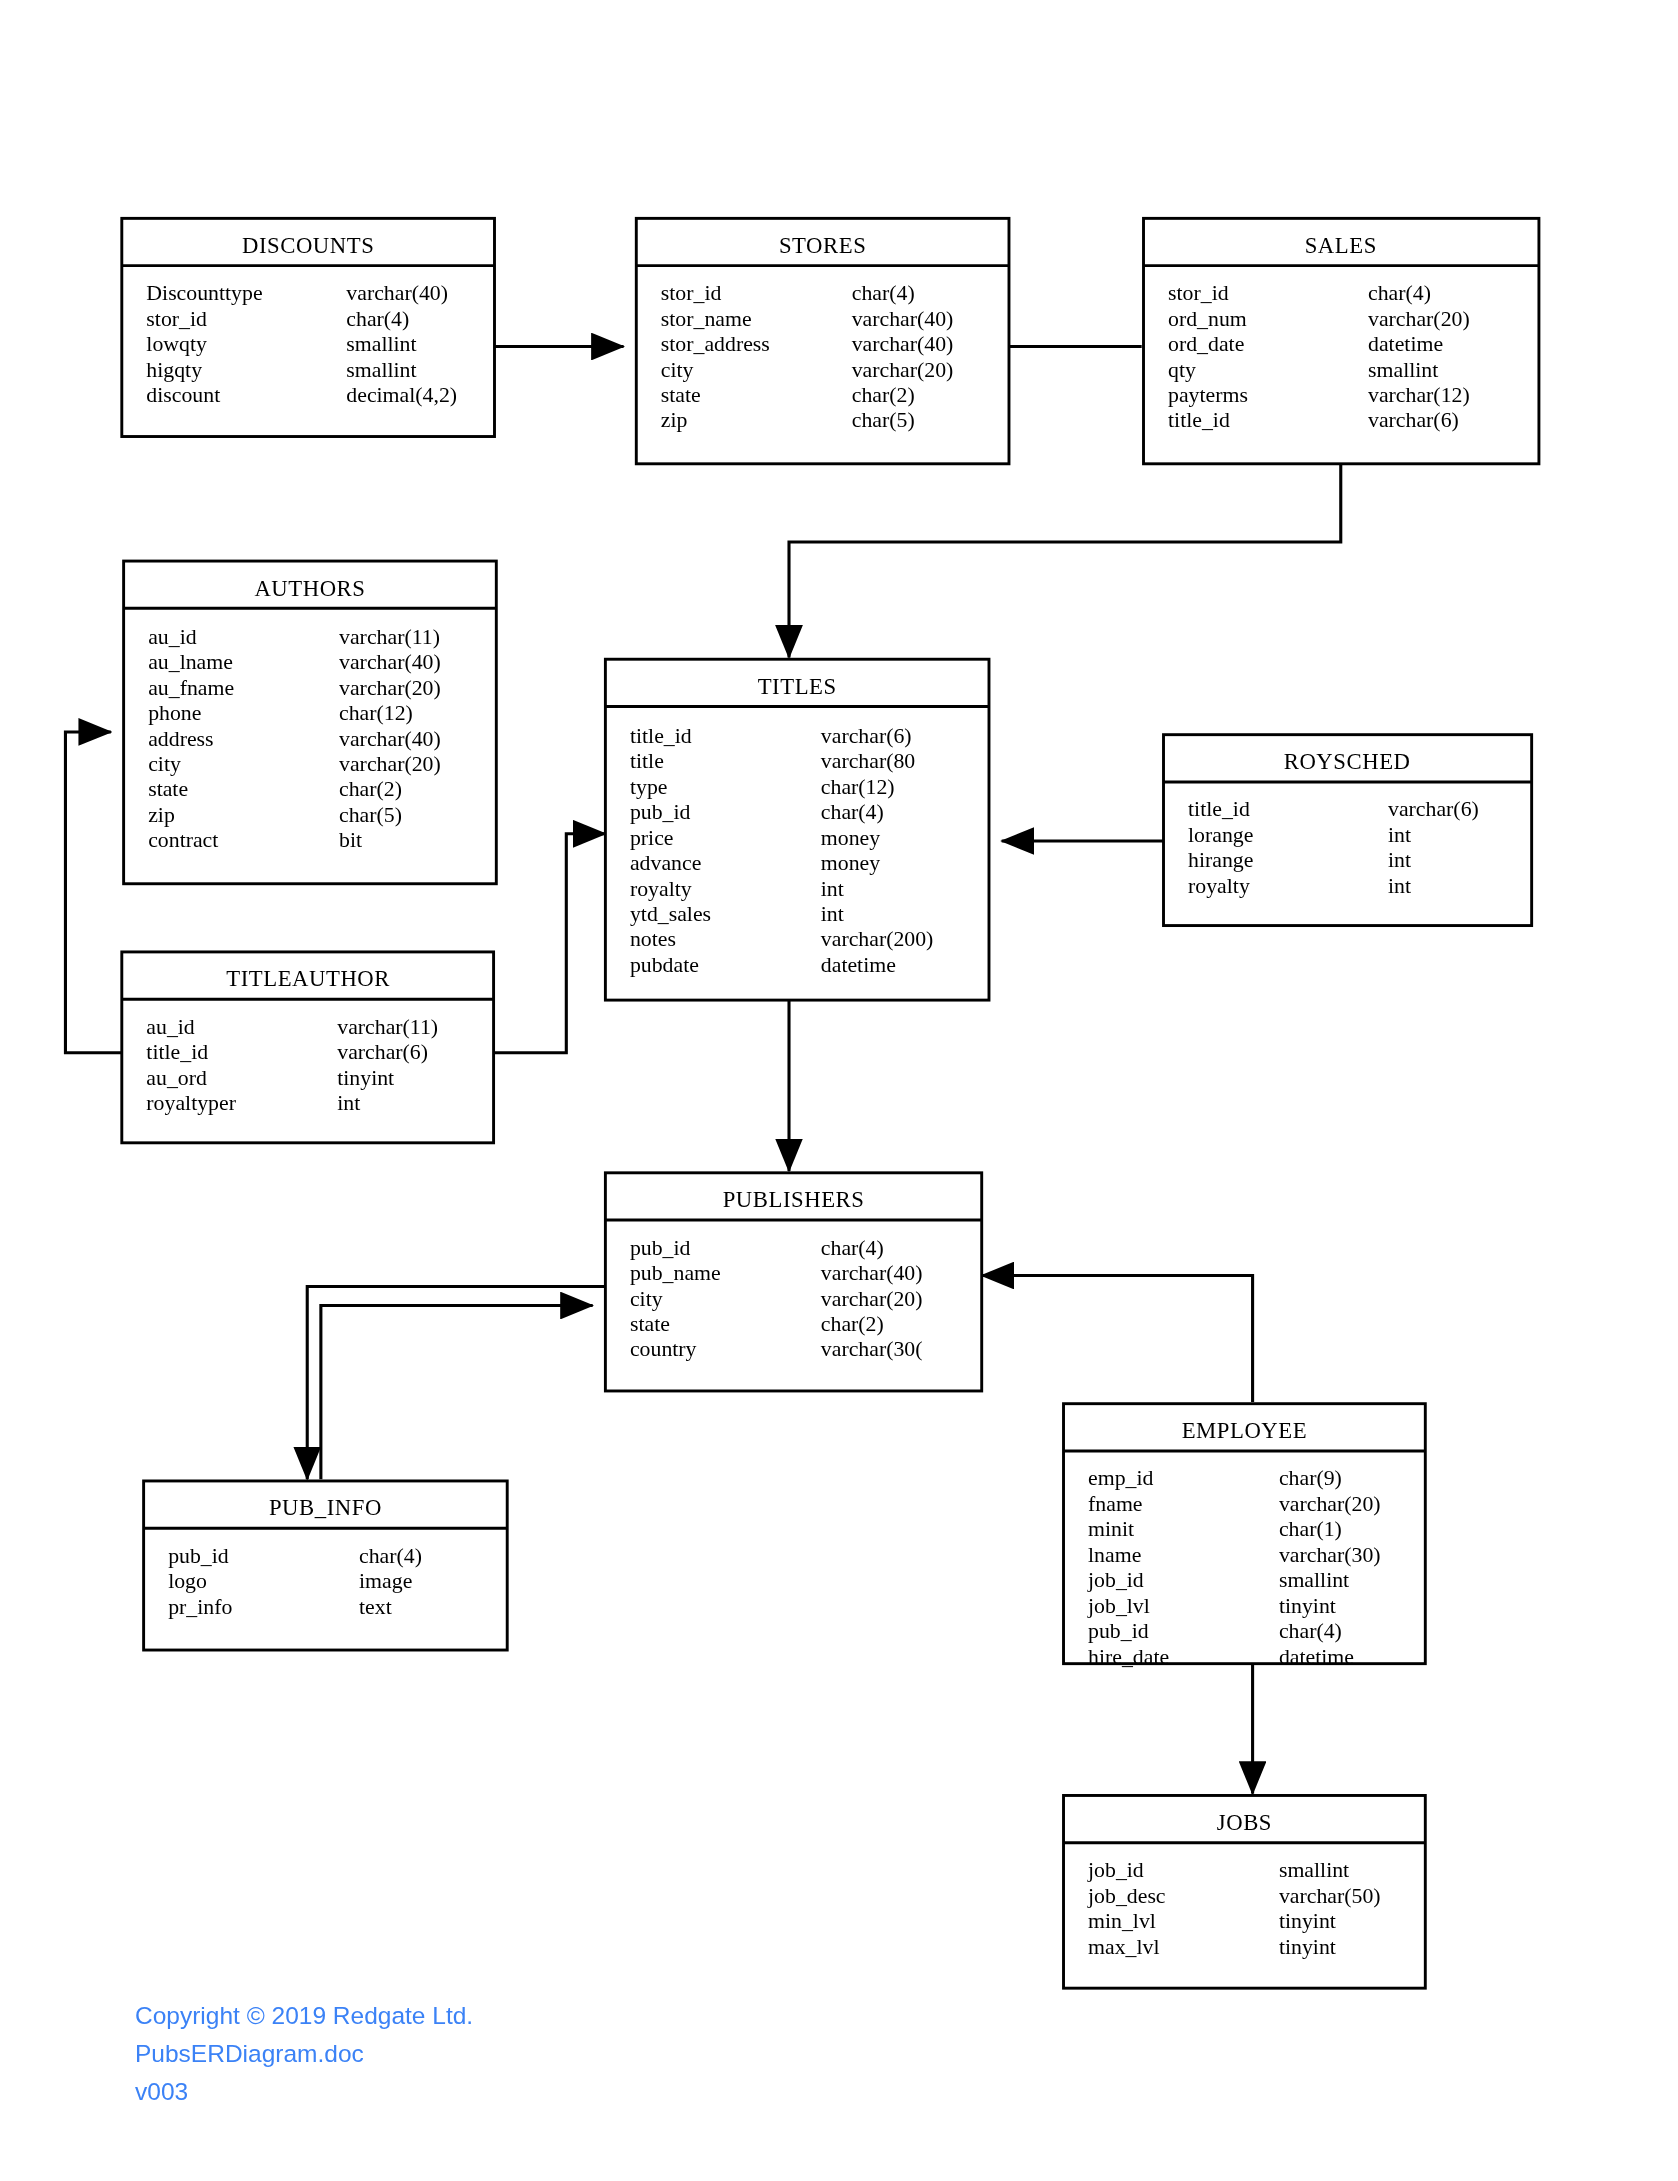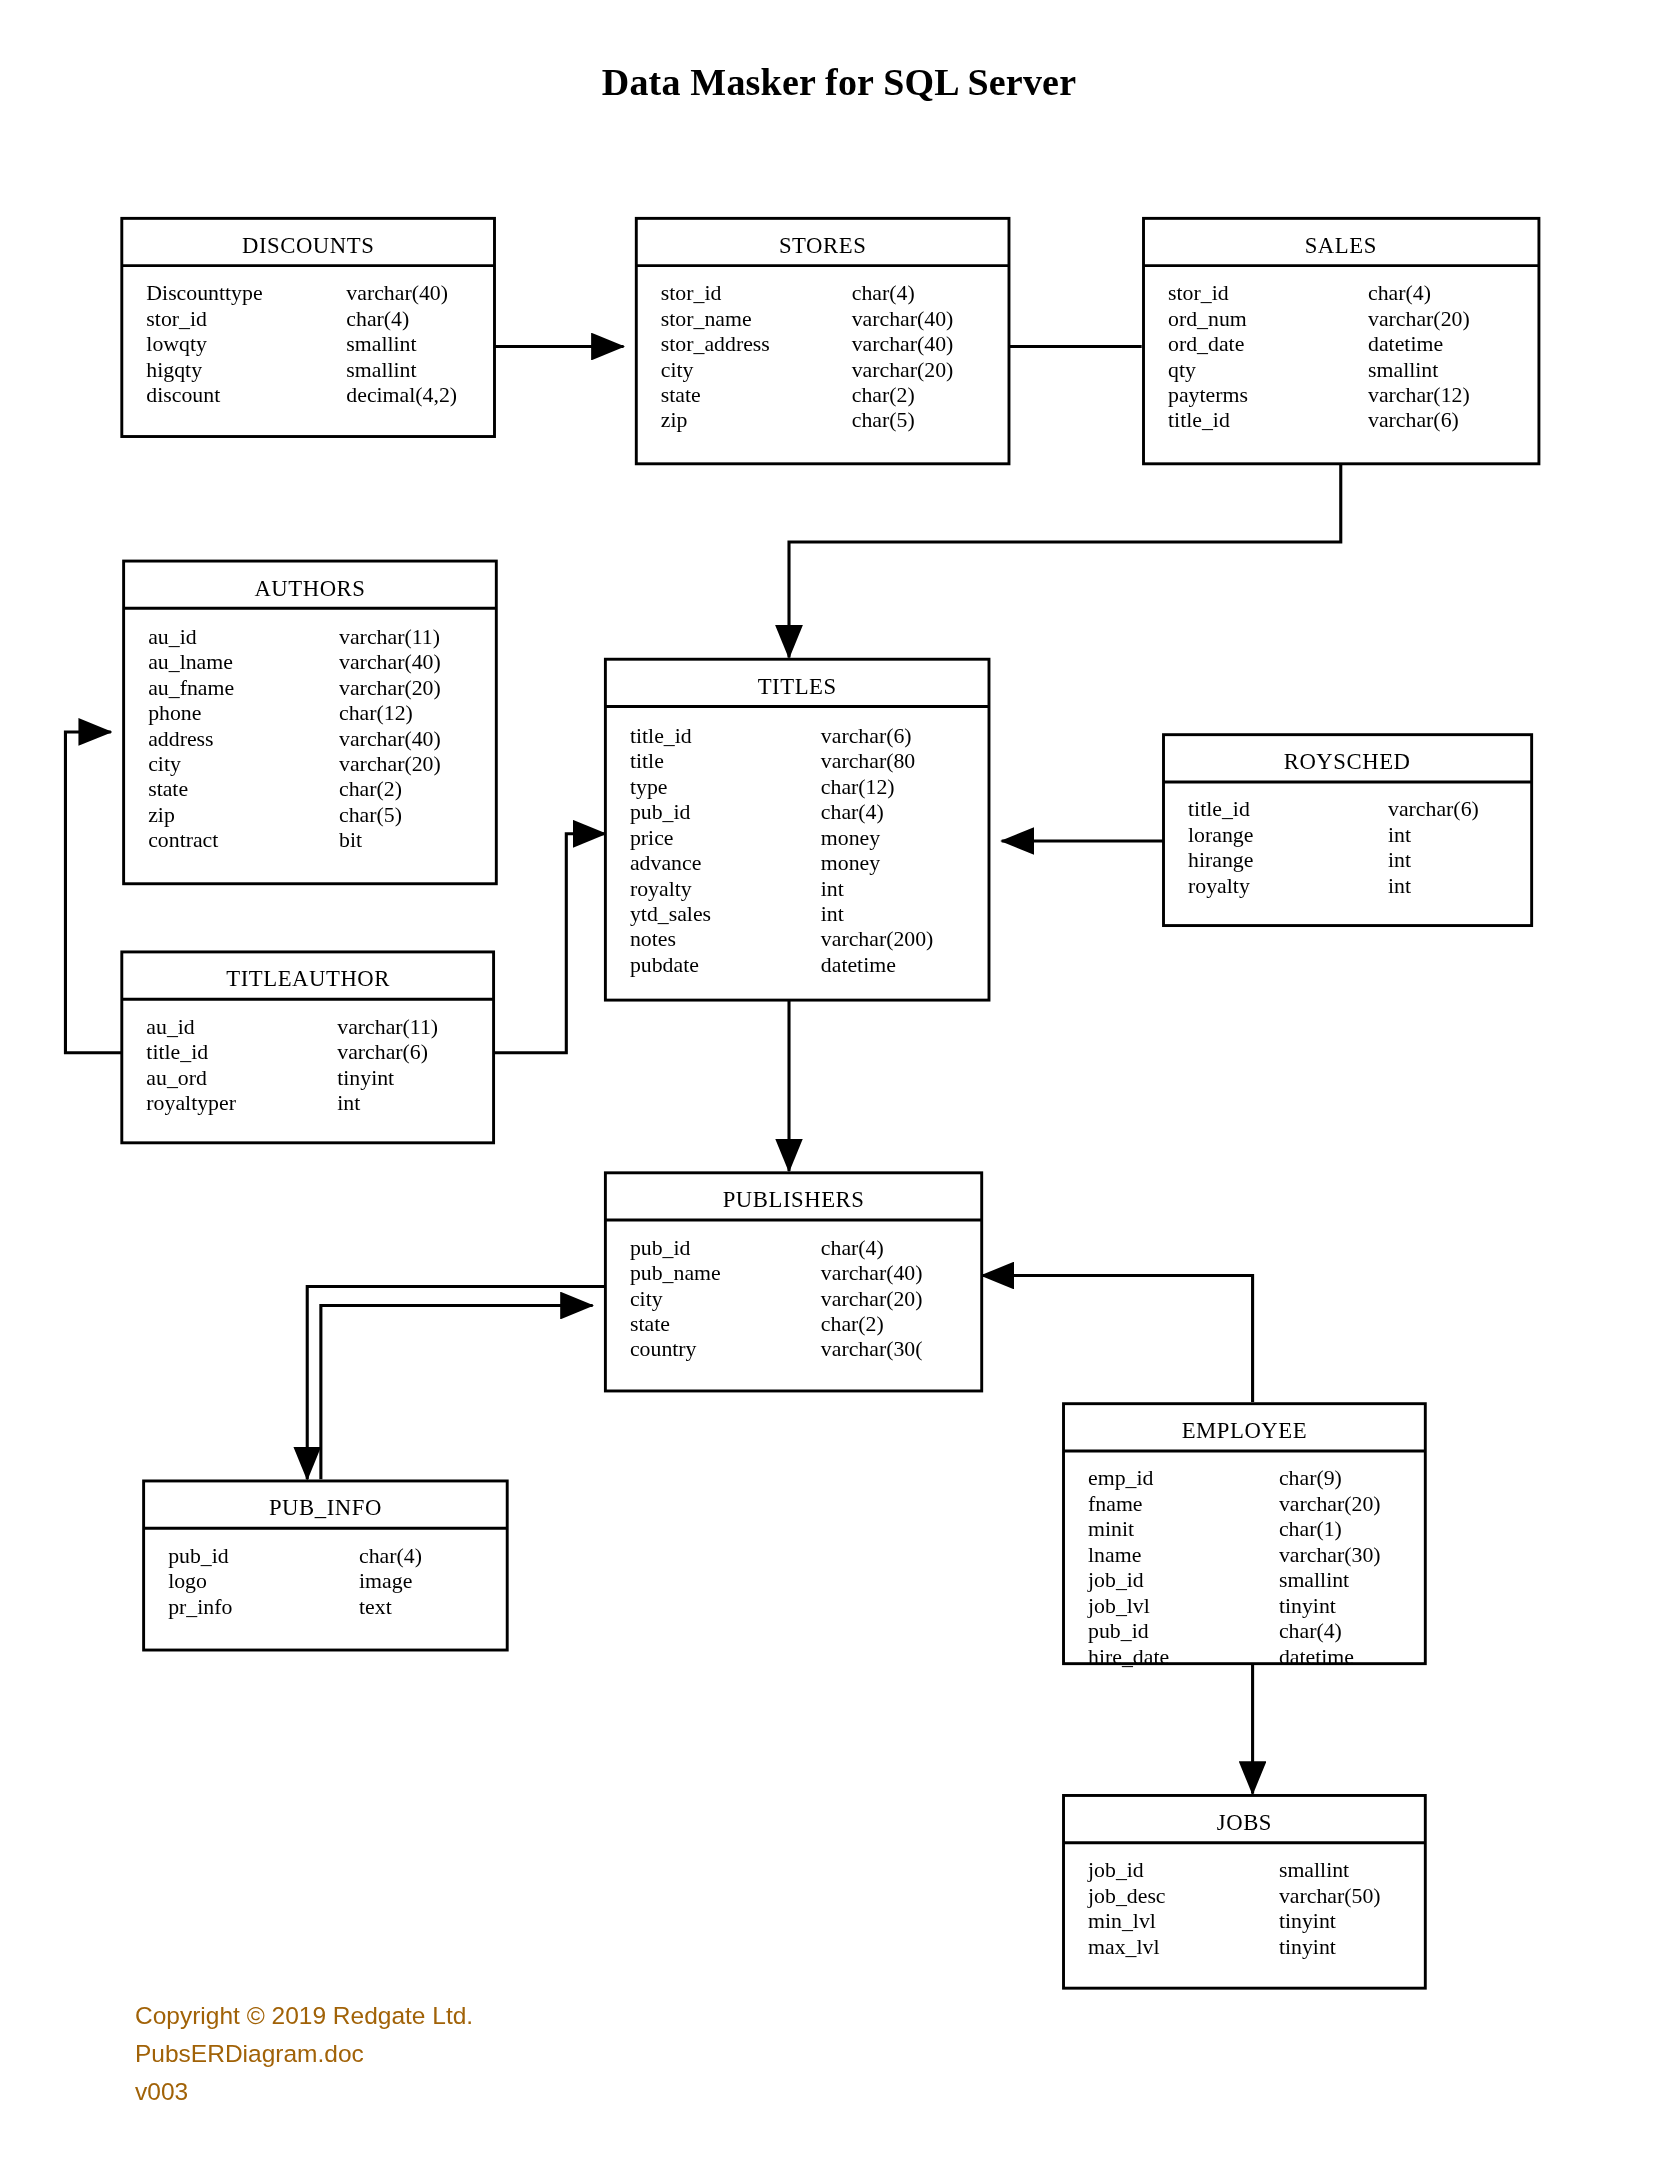--- a/index.html
+++ b/index.html
@@ -77,31 +77,30 @@
     stroke-linecap: butt;
     stroke-linejoin: miter;
   }
   .footer-block {
     position: absolute;
     left: 135px;
     top: 1997px;
     font-family: "Liberation Sans", sans-serif;
     font-size: 24.5px;
     line-height: 38px;
-    color: #a16207;
+    color: #3b82f6;
   }
   .footer-line { white-space: pre; }
 </style>
 </head>
 <body>
 
 <div class="page">
 
   <div class="title-block">
-    <div class="title-line">Data Masker for SQL Server</div>
   </div>
 
   <svg class="diagram" viewBox="0 0 1846 2400">
     <defs>
       <marker id="arw" markerWidth="11" markerHeight="9" refX="10.5" refY="4.5" orient="auto" markerUnits="strokeWidth">
         <path d="M0,0 L11,4.5 L0,9 z" fill="#000000"></path>
       </marker>
     </defs>
 
     <g>

